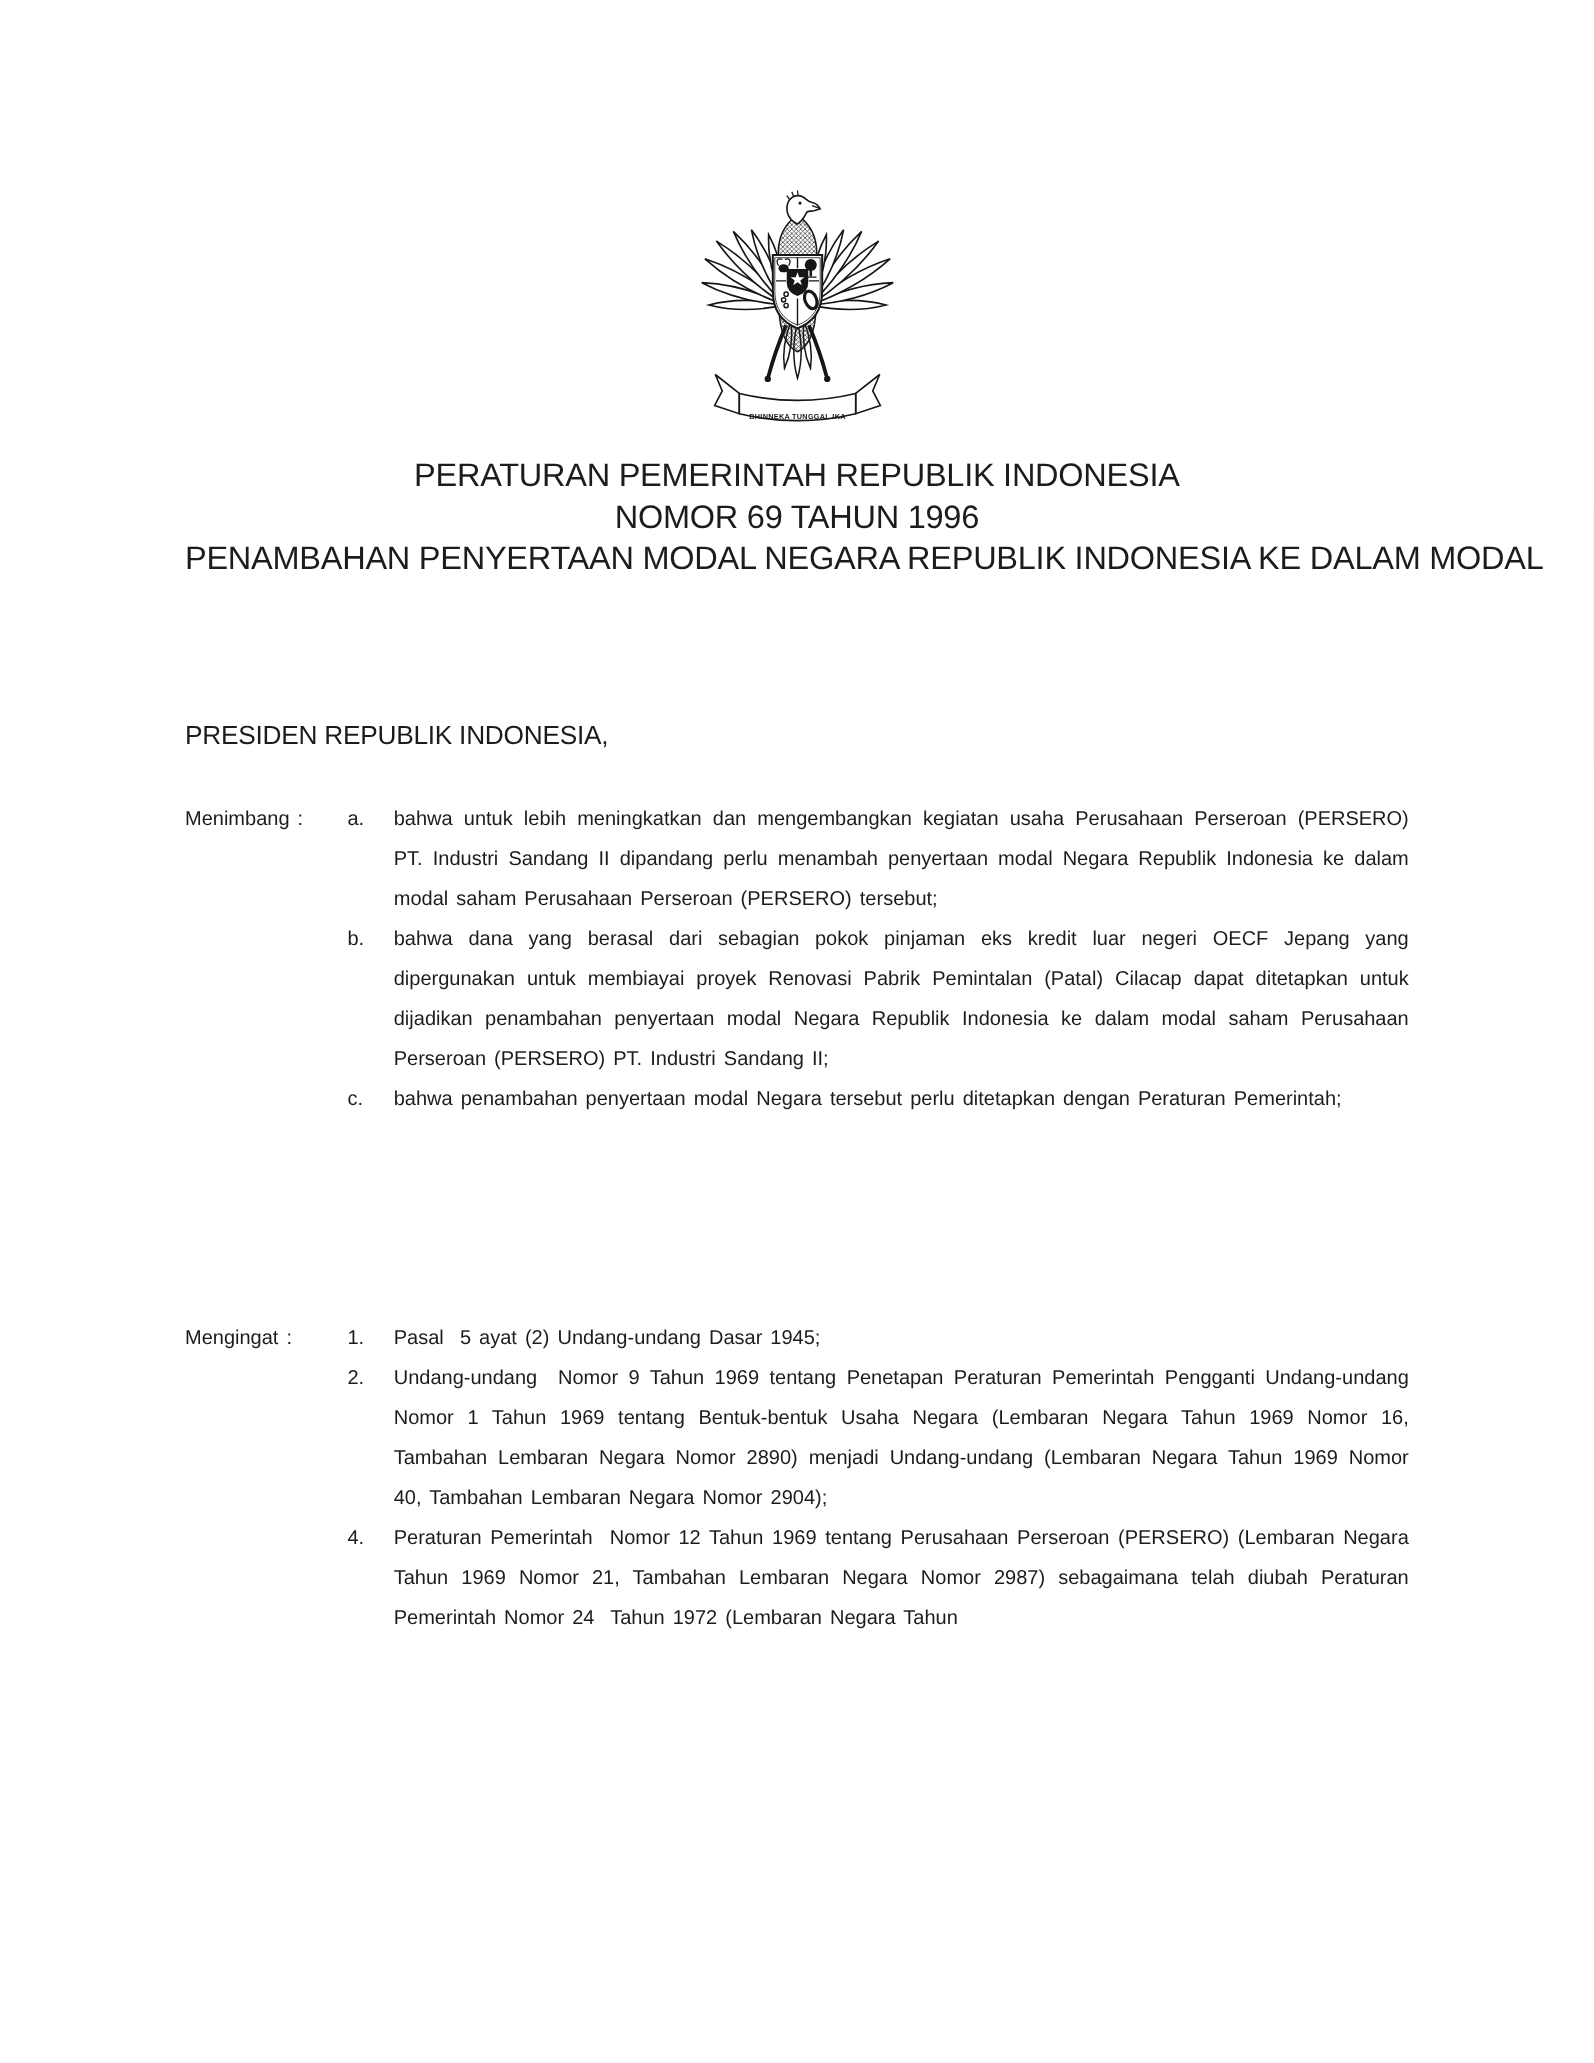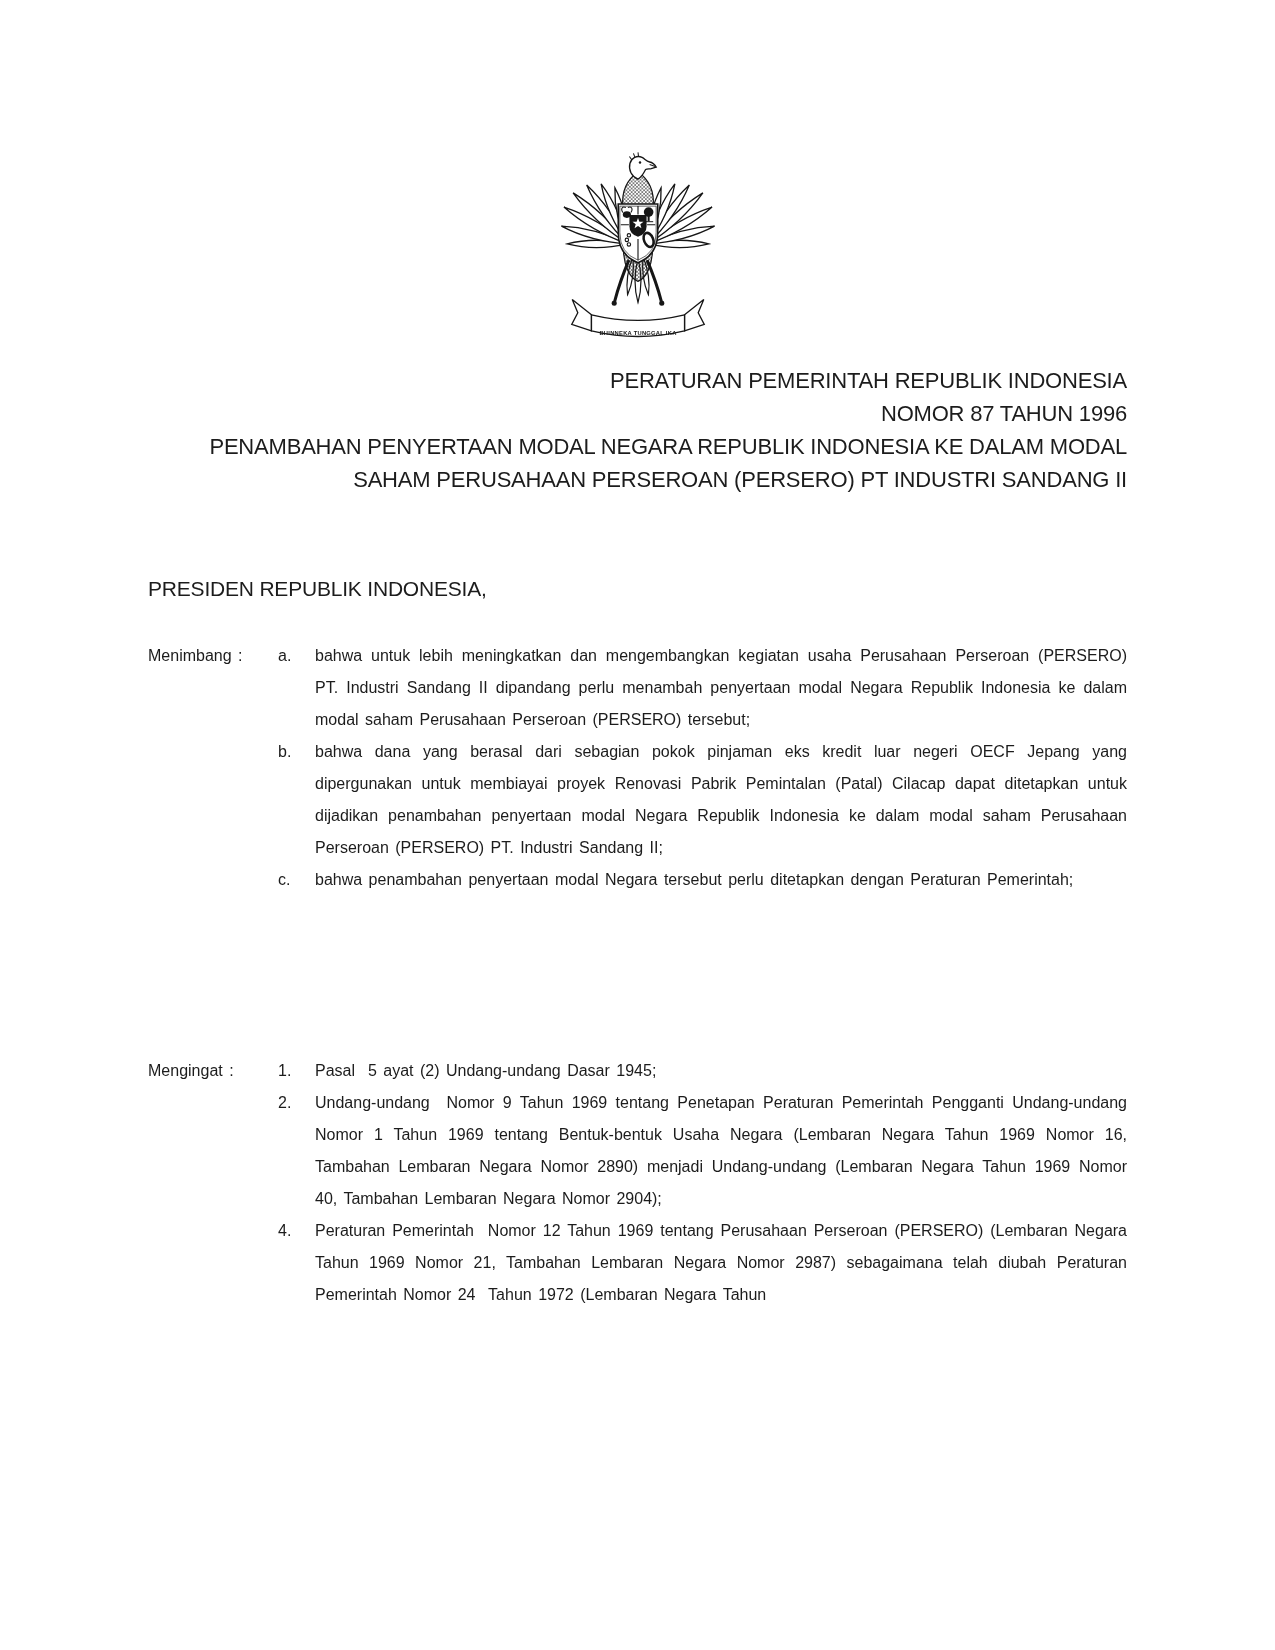--- a/index.html
+++ b/index.html
@@ -15,22 +15,22 @@
   .emblem{
     position:absolute;
     top:146px;left:50%;
     transform:translateX(-50%);
     width:172px;height:206px;
   }
   .emblem svg{width:100%;height:100%;}
   .title-block{
     position:absolute;
     top:364px;left:148px;width:979px;
-    text-align:right;
-    font-size:22px;
+    text-align:center;
+    font-size:26px;
     line-height:33px;
     letter-spacing:-0.2px;
     white-space:nowrap;
   }
   .salutation{
     position:absolute;
     top:572px;left:148px;width:979px;
     font-size:21px;
     line-height:33px;
     letter-spacing:-0.2px;
@@ -142,23 +142,22 @@
 
       <path d="M78,330 L40,300 L51,326 L39,349 L78,362 Z" fill="#ffffff" stroke="#161616" stroke-width="2.6"></path>
       <path d="M262,330 L300,300 L289,326 L301,349 L262,362 Z" fill="#ffffff" stroke="#161616" stroke-width="2.6"></path>
       <path d="M78,330 Q170,352 262,330 L262,362 Q170,384 78,362 Z" fill="#ffffff" stroke="#161616" stroke-width="2.6"></path>
       <text x="170" y="371" text-anchor="middle" font-size="11.5" font-weight="bold" font-family="Liberation Sans, sans-serif" letter-spacing="0.5" fill="#161616">BHINNEKA TUNGGAL IKA</text>
     </svg>
   </div>
 
   <div class="title-block">
     <div>PERATURAN PEMERINTAH REPUBLIK INDONESIA</div>
-    <div>NOMOR 87 TAHUN 1996</div>
+    <div>NOMOR 69 TAHUN 1996</div>
     <div>PENAMBAHAN PENYERTAAN MODAL NEGARA REPUBLIK INDONESIA KE DALAM MODAL</div>
-    <div>SAHAM PERUSAHAAN PERSEROAN (PERSERO) PT INDUSTRI SANDANG II</div>
   </div>
 
   <div class="salutation">PRESIDEN REPUBLIK INDONESIA,</div>
 
   <section class="clause clause-menimbang">
     <span class="clause-label">Menimbang :</span>
     <div class="item">
       <span class="marker">a.</span>
       <p class="item-text">bahwa untuk lebih meningkatkan dan mengembangkan kegiatan usaha Perusahaan Perseroan (PERSERO) PT. Industri Sandang II dipandang perlu menambah penyertaan modal Negara Republik Indonesia ke dalam modal saham Perusahaan Perseroan (PERSERO) tersebut;</p>
     </div>

